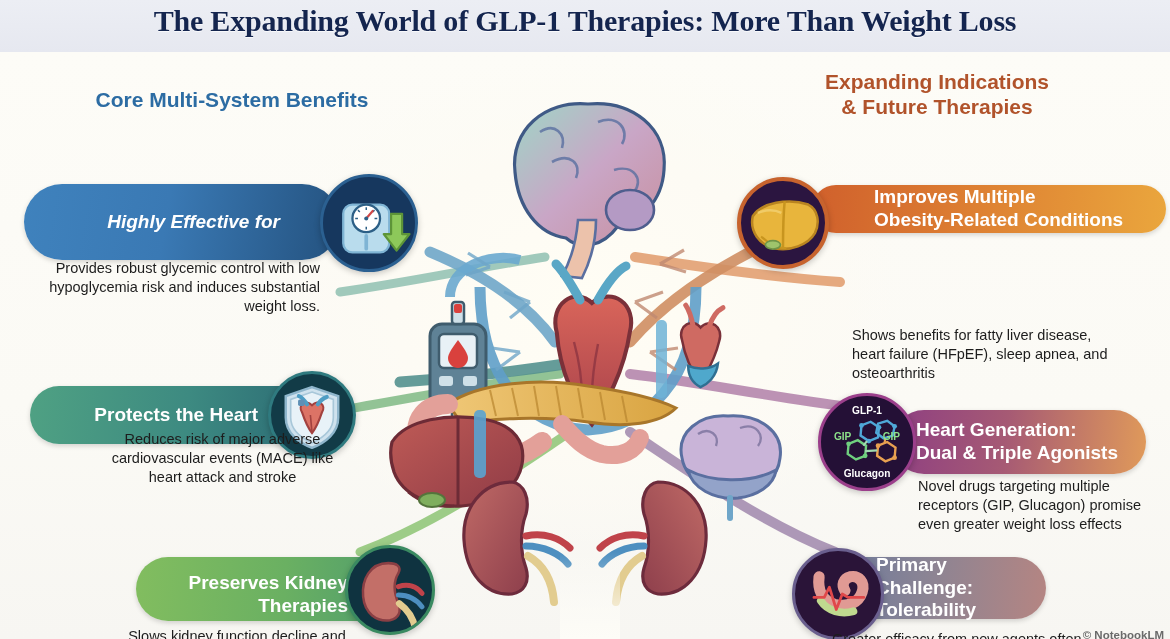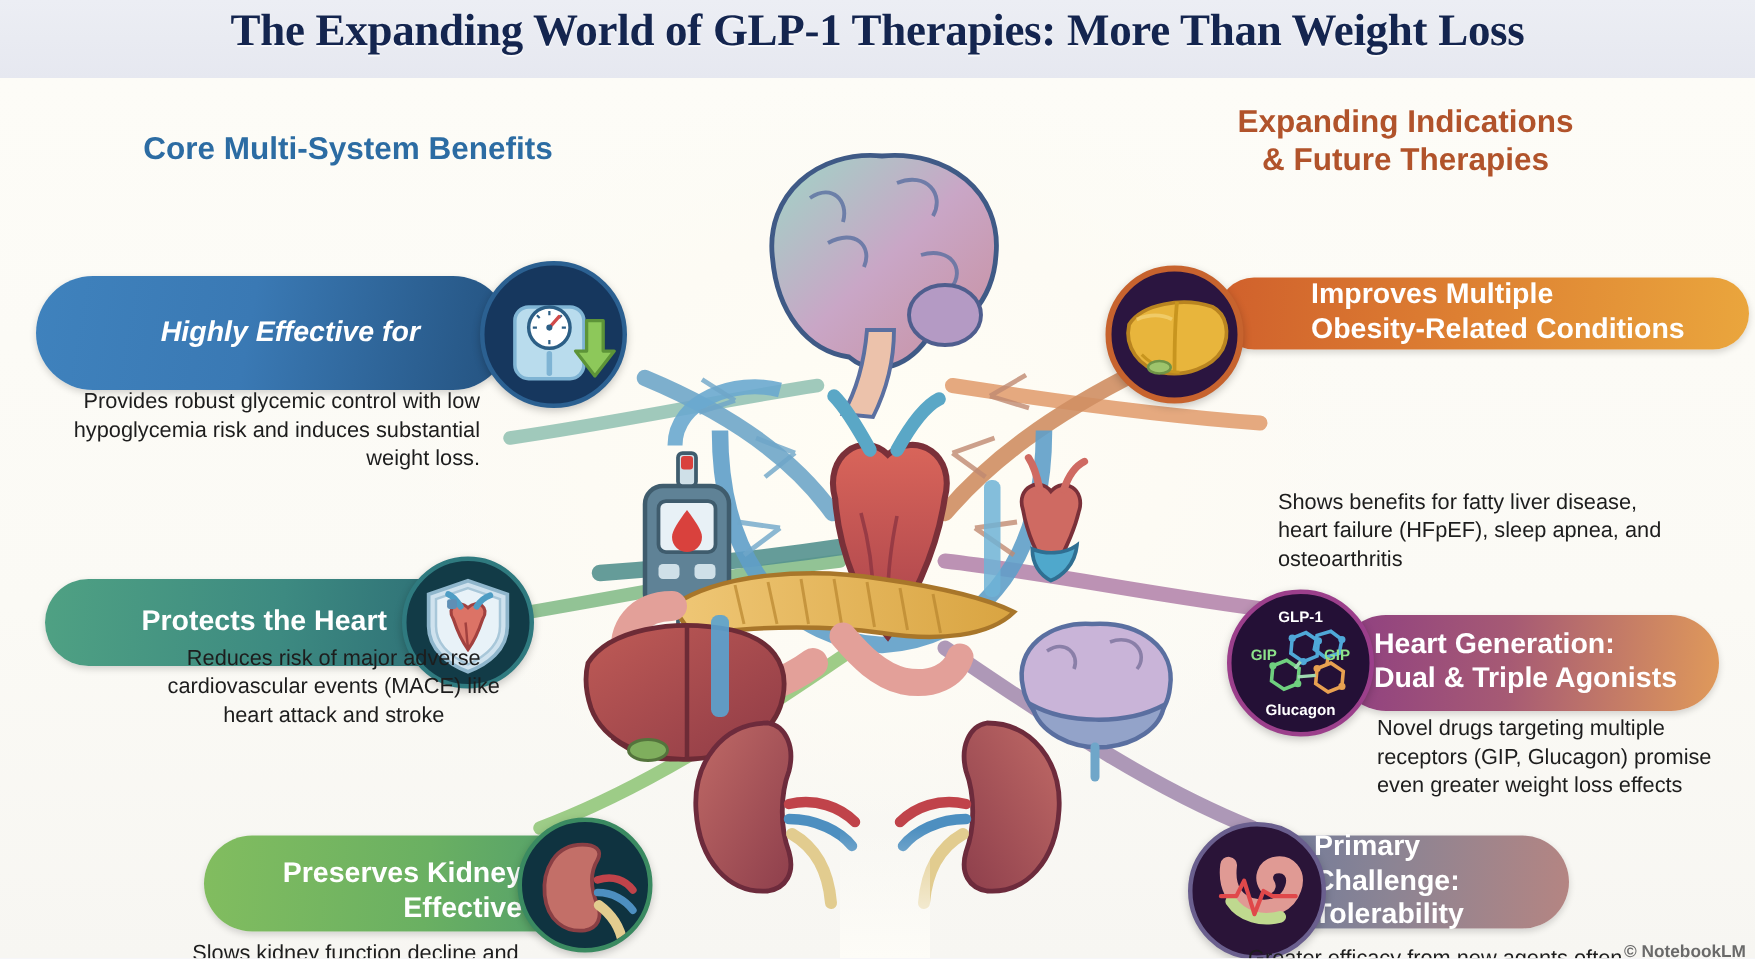--- a/index.html
+++ b/index.html
@@ -327,21 +327,21 @@
         <path d="M57 37 C61 31 65 29 68 28" stroke="#4e9dc4" stroke-width="5" fill="none" stroke-linecap="round"></path>
         <path d="M48 50 C49 58 49 64 50 70" stroke="#a2413f" stroke-width="2" fill="none"></path>
         <rect x="33" y="31" width="8" height="8" rx="2" fill="#5f8fb5"></rect>
       </svg>
     </div>
     <div class="body-copy" id="copy-heart">Reduces risk of major adverse cardiovascular events (MACE) like heart attack and stroke</div>
 
     <div class="pill pill-green" id="pill-kidney">
       <span class="pill-text">
         <span>Preserves Kidney</span><br>
-        <span>Effective</span>
+        <span>Therapies</span>
       </span>
     </div>
     <div class="bubble" id="bub-kidney">
       <svg viewBox="0 0 100 100">
         <path d="M48 18 C26 18 16 38 18 58 C20 78 34 88 50 86 C60 84 64 76 60 66
                  C54 52 54 40 60 30 C64 22 58 18 48 18 Z" fill="#c36f68" stroke="#8a3f44" stroke-width="3"></path>
         <path d="M60 46 C72 42 82 46 88 54" stroke="#c0434a" stroke-width="6" fill="none" stroke-linecap="round"></path>
         <path d="M60 56 C72 56 82 62 88 70" stroke="#4d8fc0" stroke-width="6" fill="none" stroke-linecap="round"></path>
         <path d="M61 66 C72 74 78 84 80 96" stroke="#e2cc8f" stroke-width="8" fill="none" stroke-linecap="round"></path>
       </svg>

